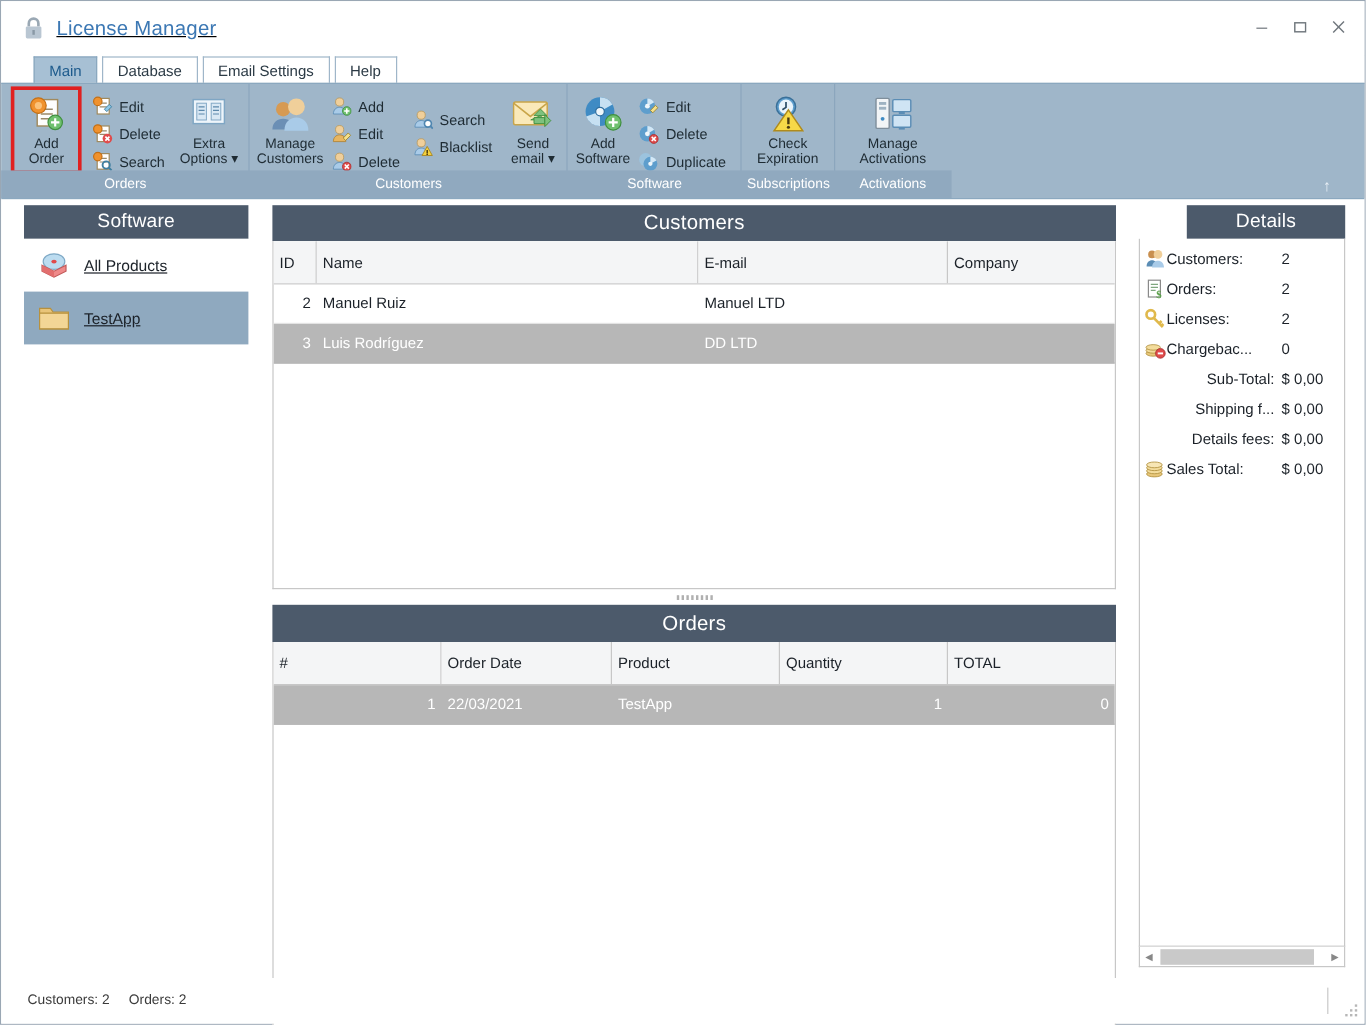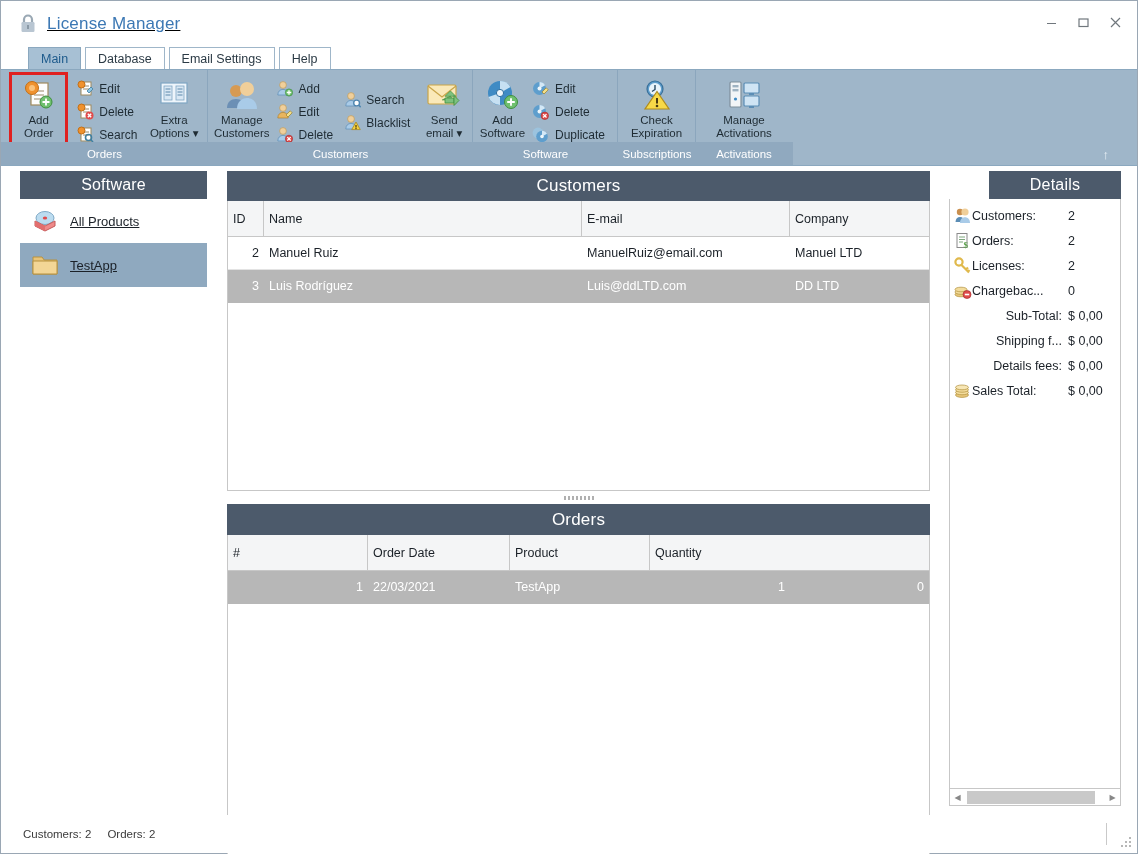--- a/index.html
+++ b/index.html
@@ -609,27 +609,25 @@
         <div class="grid-head">
           <div class="cell" style="width:36px">ID</div>
           <div class="cell" style="width:318px">Name</div>
           <div class="cell" style="width:208px">E-mail</div>
           <div class="cell" style="flex:1">Company</div>
         </div>
         <div class="grid-body">
           <div class="grid-row">
             <div class="cell num" style="width:36px">2</div>
             <div class="cell" style="width:318px">Manuel Ruiz</div>
-            <div class="cell" style="width:208px">ManuelRuiz@email.com</div>
             <div class="cell" style="flex:1">Manuel LTD</div>
           </div>
           <div class="grid-row selected">
             <div class="cell num" style="width:36px">3</div>
             <div class="cell" style="width:318px">Luis Rodríguez</div>
-            <div class="cell" style="width:208px">Luis@ddLTD.com</div>
             <div class="cell" style="flex:1">DD LTD</div>
           </div>
         </div>
       </div>
     </div>
 
     <div id="splitter">
       <span class="grip">
         <i></i>
           <i></i>
@@ -643,20 +641,21 @@
     </div>
 
     <div id="orders-panel">
       <div class="panel-head">Orders</div>
       <div class="grid">
         <div class="grid-head">
           <div class="cell" style="width:140px">#</div>
           <div class="cell" style="width:142px">Order Date</div>
           <div class="cell" style="width:140px">Product</div>
           <div class="cell" style="width:140px">Quantity</div>
+          <div class="cell" style="flex:1">TOTAL</div>
         </div>
         <div class="grid-body">
           <div class="grid-row selected">
             <div class="cell num" style="width:140px">1</div>
             <div class="cell" style="width:142px">22/03/2021</div>
             <div class="cell" style="width:140px">TestApp</div>
             <div class="cell num" style="width:140px">1</div>
             <div class="cell num" style="flex:1">0</div>
           </div>
         </div>

